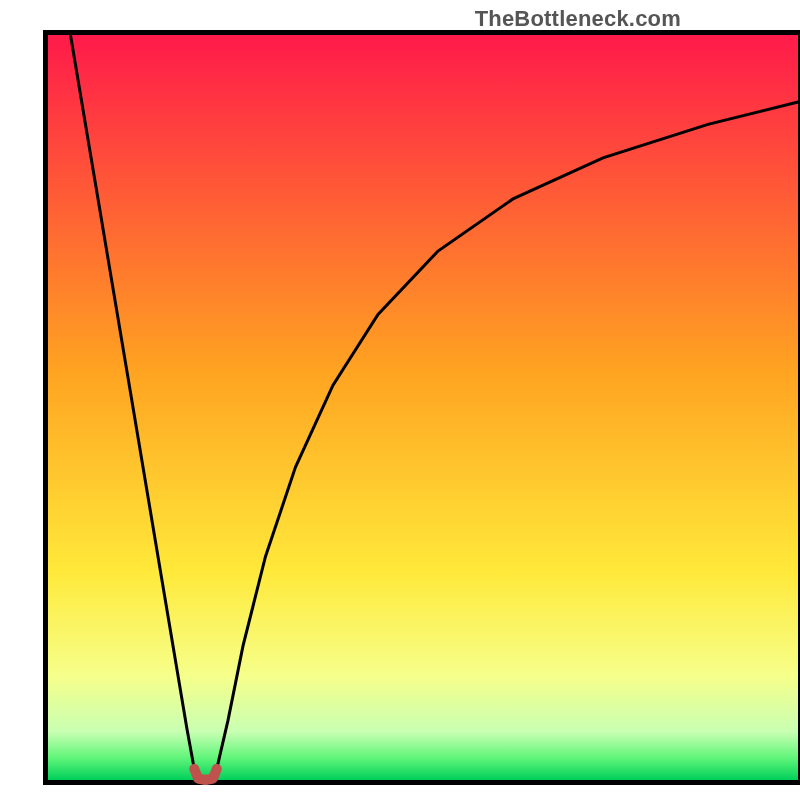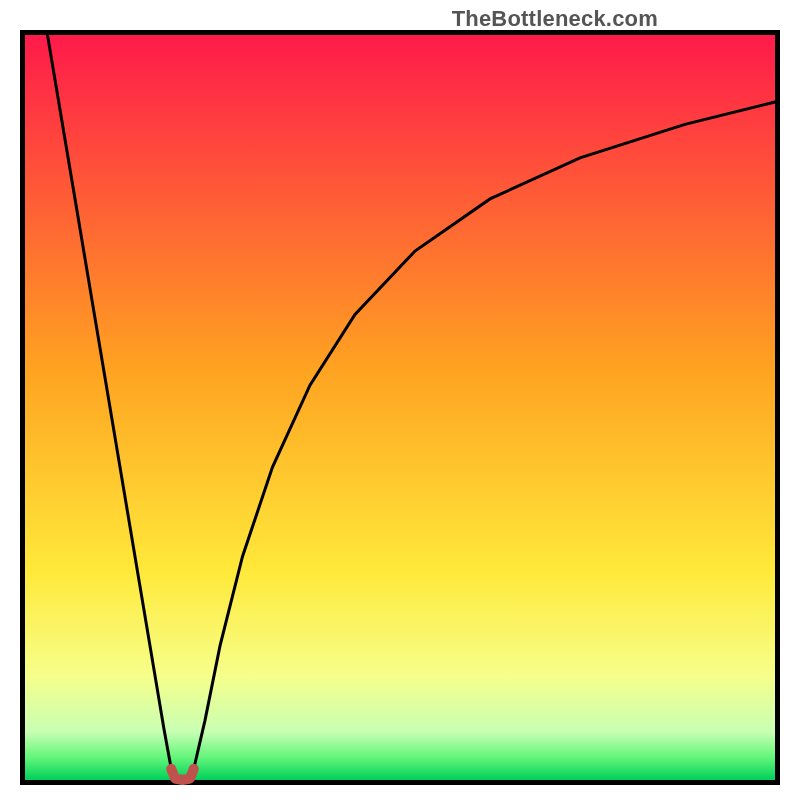--- a/index.html
+++ b/index.html
@@ -1,17 +1,17 @@
 <!DOCTYPE html>
 <html><head>
 <meta charset="utf-8">
 <style>
   * { margin: 0; padding: 0; box-sizing: border-box; }
   html, body { width: 800px; height: 800px; overflow: hidden; background: #fff; }
-  .wrap { position: relative; width: 672px; height: 800px; }
+  .wrap { position: relative; width: 672px; height: 800px; margin-left: 23px; }
   .watermark {
     position: absolute;
     top: 6px;
     right: 14px;
     font-family: Arial, Helvetica, sans-serif;
     font-size: 22px;
     font-weight: 600;
     color: #555;
     letter-spacing: 0.2px;
   }

